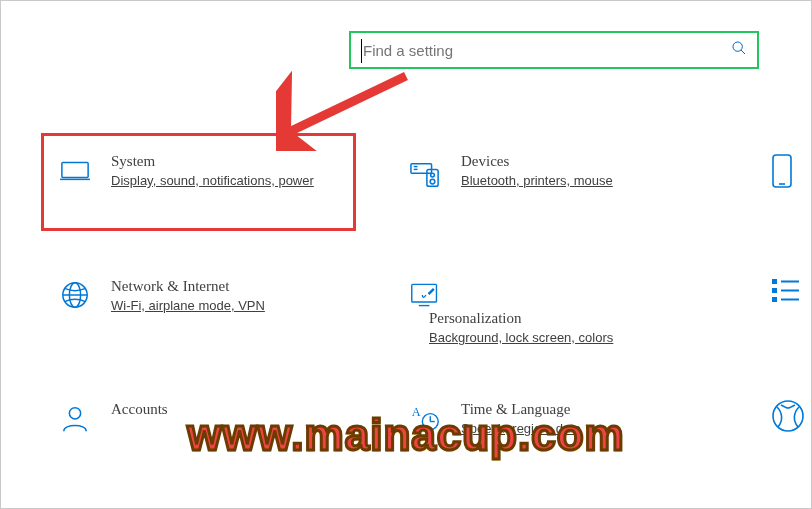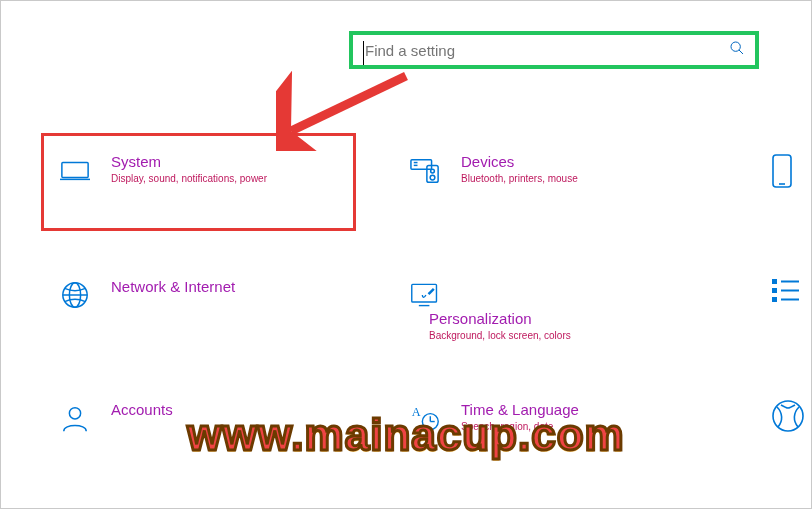--- a/index.html
+++ b/index.html
@@ -20,21 +20,21 @@
     box-sizing: border-box;
   }
 
   
   .search-box {
     position: absolute;
     top: 30px;
     left: 348px;
     width: 410px;
     height: 38px;
-    border: 4px solid #22c55e;
+    border: 2px solid #22c55e;
     box-sizing: border-box;
     display: flex;
     align-items: center;
     padding: 0 10px;
   }
   .search-box input {
     flex: 1;
     border: none;
     outline: none;
     font-size: 15px;
@@ -86,27 +86,29 @@
     fill: none;
     stroke: #0078d7;
     stroke-width: 1.6;
   }
   .tile .text {
     margin-left: 20px;
     max-width: 210px;
   }
   .tile .title {
     font-size: 15px;
-    color: #a21caf;
+    color: #404040;
     margin-bottom: 2px;
+    font-family: Liberation Serif, serif;
   }
   .tile .desc {
-    font-size: 10px;
-    color: #be185d;
+    font-size: 13px;
+    color: #404040;
     line-height: 1.35;
+    text-decoration: underline;
   }
 
   
   .peek {
     position: absolute;
     right: 0;
     width: 40px;
     display: flex;
     justify-content: flex-start;
   }
@@ -210,20 +212,21 @@
       <svg viewBox="0 0 32 32">
         <circle cx="16" cy="16" r="13"></circle>
         <ellipse cx="16" cy="16" rx="6" ry="13"></ellipse>
         <line x1="3" y1="16" x2="29" y2="16"></line>
         <path d="M5 9 Q16 14 27 9"></path>
         <path d="M5 23 Q16 18 27 23"></path>
       </svg>
     </span>
     <div class="text">
       <div class="title">Network &amp; Internet</div>
+      <div class="desc">Wi-Fi, airplane mode, VPN</div>
     </div>
   </div>
 
   <div class="tile" style="top:277px; left:408px;flex-direction:column;">
     <span class="icon">
       <svg viewBox="0 0 34 28">
         <rect x="2" y="2" width="28" height="20" rx="1"></rect>
         <line x1="10" y1="26" x2="22" y2="26"></line>
         <path d="M20 12 L26 6 L28 8 L22 14 Z" fill="#0078d7" stroke="none"></path>
         <path d="M18 14 C16 18 14 17 14 14"></path>

